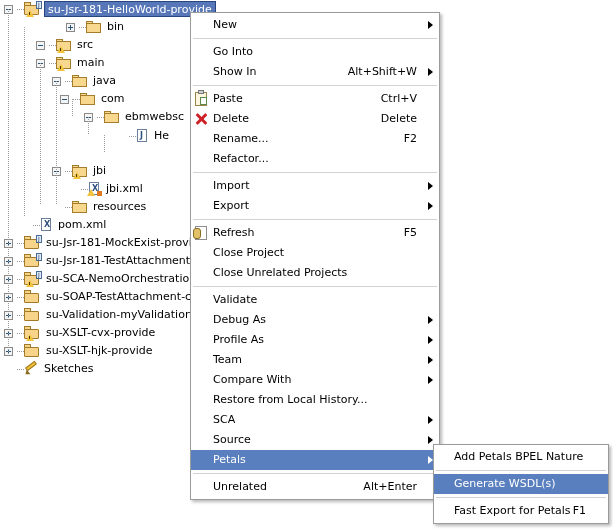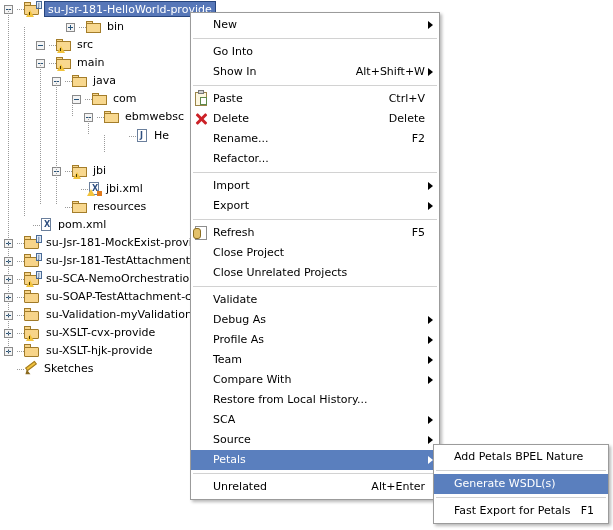--- a/index.html
+++ b/index.html
@@ -157,21 +157,21 @@
     position:absolute;left:190px;top:12px;width:250px;
     background:#ffffff;
     border:1px solid #9b9b9b;
     box-shadow:2px 2px 3px rgba(0,0,0,.28);
     padding:2px 0;
     box-sizing:border-box;
   }
   .mi{
     height:20px;line-height:20px;
     display:flex;align-items:center;
-    padding:0 0 0 0;
+    padding:0 8px 0 0;
     position:relative;
     white-space:nowrap;
     font-size:11px;
   }
   .mi .micon{width:22px;flex:0 0 22px;height:18px;position:relative;}
   .mi .mlabel{flex:1 1 auto;}
   .mi .maccel{flex:0 0 auto;color:#000;padding-right:14px;text-align:left;}
   .mi .marrow{
     position:absolute;right:6px;top:50%;margin-top:-4px;
     width:0;height:0;border-top:4px solid transparent;border-bottom:4px solid transparent;
@@ -258,21 +258,21 @@
     </div>
     <div class="row" style="top: 72px; left: 52px;">
       <span class="twisty"></span>
       <span class="dots"></span>
       <span class="ico ico-fld">
         <span class="tab"></span>
         <span class="fld"></span>
       </span>
       <span class="label">java</span>
     </div>
-    <div class="row" style="top: 90px; left: 72px; justify-content: center;">
+    <div class="row" style="top: 90px; left: 60px; justify-content: center;">
       <span class="twisty"></span>
       <span class="dots"></span>
       <span class="ico ico-fld">
         <span class="tab"></span>
         <span class="fld"></span>
       </span>
       <span class="label">com</span>
     </div>
     <div class="row" style="top: 108px; left: 84px;">
       <span class="twisty"></span>

